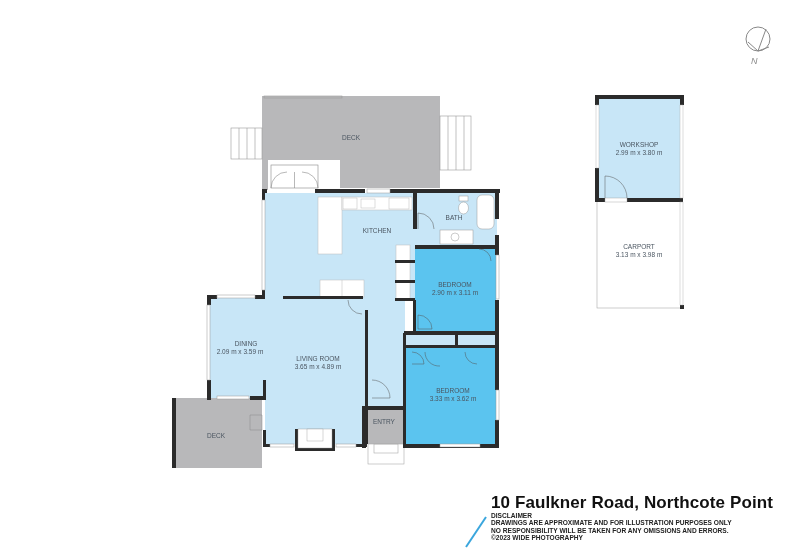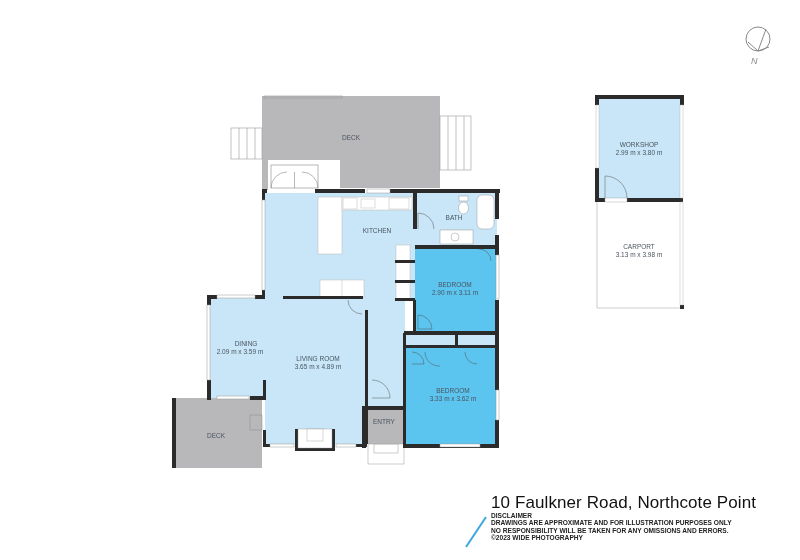--- a/index.html
+++ b/index.html
@@ -1,19 +1,19 @@
 <!DOCTYPE html>
 <html><head>
 <meta charset="utf-8">
 <style>
   html, body { margin:0; padding:0; background:#ffffff; }
   body { width:800px; height:560px; position:relative; overflow:hidden; font-family:"Liberation Sans", sans-serif; }
   #plan { position:absolute; left:0; top:0; width:800px; height:560px; }
   .room-label { font-family:"Liberation Sans", sans-serif; font-size:6.5px; fill:#4a5560; text-anchor:middle; }
-  .title { position:absolute; left:491px; top:493px; font-size:17px; font-weight:normal; color:#111; letter-spacing:0.1px; white-space:nowrap; }
+  .title { position:absolute; left:491px; top:493px; font-size:17px; font-weight:bold; color:#111; letter-spacing:0.1px; white-space:nowrap; }
   .disclaimer { position:absolute; left:491px; top:512px; font-size:6.6px; line-height:7.4px; color:#222; font-weight:bold; white-space:nowrap; }
   .disclaimer div { margin:0; }
   .slash { position:absolute; left:462px; top:513px; width:40px; height:36px; }
   .compass { position:absolute; left:743px; top:22px; width:34px; height:44px; }
 </style>
 </head>
 <body>
 
 <svg id="plan" viewBox="0 0 800 560" xmlns="http://www.w3.org/2000/svg">
 

